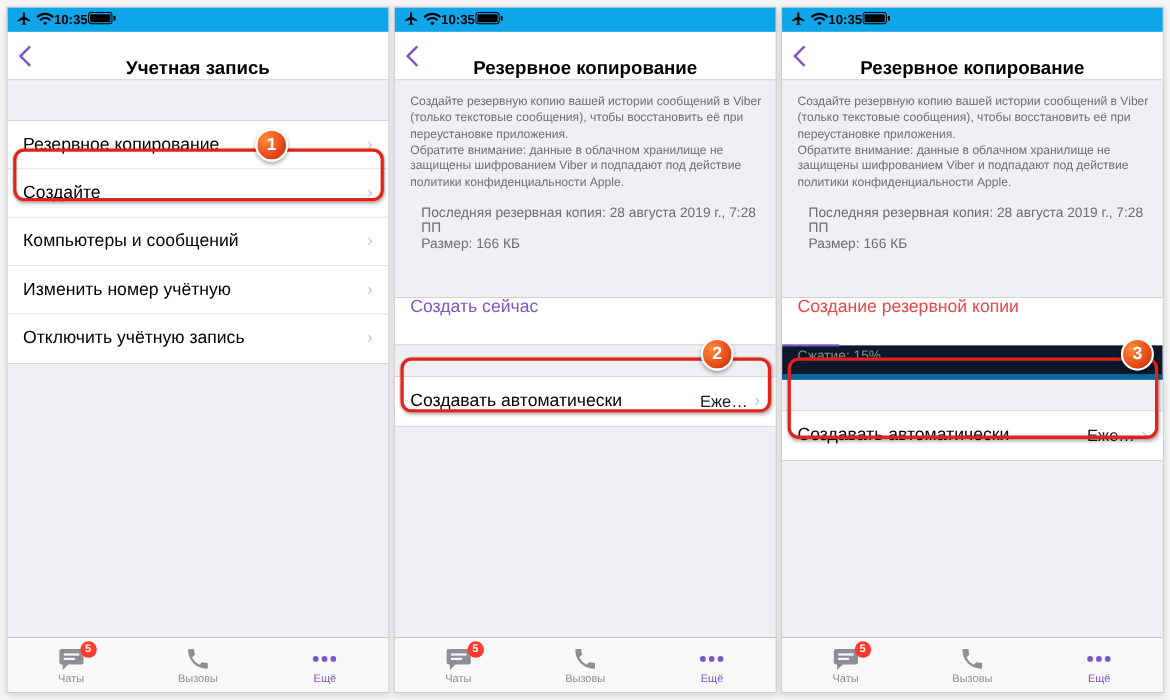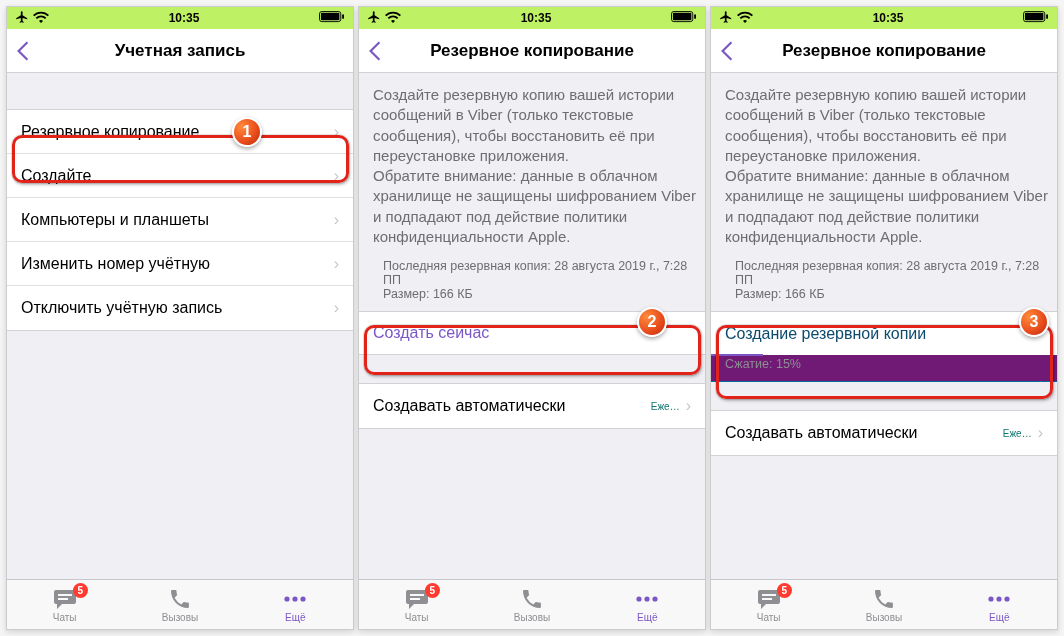--- a/index.html
+++ b/index.html
@@ -22,39 +22,39 @@
     background: #efeff4;
     border: 1px solid #ccc;
     box-shadow: 0 2px 6px rgba(0,0,0,0.15);
     display: flex;
     flex-direction: column;
     position: relative;
   }
   
   .status-bar {
     height: 22px;
-    background: #bef264;
+    background: #0ea5e9;
     display: flex;
     align-items: center;
-    justify-content: space-between;
+    justify-content: flex-start;
     padding: 0 8px;
     font-size: 12px;
     font-weight: 500;
     color: #000;
   }
   .status-left { display: flex; gap: 4px; align-items: center; }
   .status-time { font-weight: 600; }
   .status-right { display: flex; align-items: center; }
   
   .nav-header {
     height: 44px;
     background: #fff;
     border-bottom: 1px solid #d1d1d6;
     display: flex;
-    align-items: center;
+    align-items: flex-end;
     justify-content: center;
     position: relative;
   }
   .nav-back {
     position: absolute;
     left: 8px;
     top: 0;
     bottom: 0;
     display: flex;
     align-items: center;
@@ -83,54 +83,55 @@
     color: #000;
     position: relative;
     background: #fff;
   }
   .list-row:last-child { border-bottom: none; }
   .row-label { flex: 1; }
   .chevron {
     color: #c7c7cc;
     flex-shrink: 0;
   }
-  .row-value { color: #0f766e; margin-right: 6px; font-size: 10px;}
+  .row-value { color: #0f172a; margin-right: 6px; font-size: 15px;}
   .row-value-trunc { max-width: 60px; white-space: nowrap; overflow: hidden; text-overflow: ellipsis; }
   
   .info-block {
     padding: 12px 3px 6px 14px;
-    font-size: 15px;
+    font-size: 11px;
     color: #6d6d72;
     line-height: 1.35;
   }
   .info-meta {
     padding: 6px 14px 10px 24px;
     font-size: 12.5px;
     color: #6d6d72;
   }
   
   .action-row {
     background: #fff;
     border-top: 1px solid #d1d1d6;
     border-bottom: 1px solid #d1d1d6;
     min-height: 44px;
     display: flex;
-    align-items: center;
+    align-items: flex-start;
     padding: 0 14px;
     font-size: 16px;
     color: #7b57c6;
     font-weight: 400;
-  }
-  .action-row.busy { color: #0c4a6e; }
+    margin-top: 32px;
+  }
+  .action-row.busy { color: #ef4444; }
   .progress-label {
     padding: 2px 14px 10px 14px;
     font-size: 12.5px;
     color: #8e8e93;
-    background:#701a75;
-    border-bottom:1px solid #0369a1;
+    background:#0f172a;
+    border-bottom:5px solid #0369a1;
   }
   .prog-wrap { position:relative; }
   .prog-line{
     position:absolute; left:0; top:-1px; height:2px; width:15%; background:#7b57c6;
   }
   .sep { height: 28px; }
   
   .tab-bar {
     height: 50px;
     background: #f8f8f8;
@@ -224,21 +225,21 @@
       <div class="list-group">
         <div class="list-row">
           <span class="row-label">Резервное копирование</span>
           <span class="chevron">›</span>
         </div>
         <div class="list-row">
           <span class="row-label">Создайте</span>
           <span class="chevron">›</span>
         </div>
         <div class="list-row">
-          <span class="row-label">Компьютеры и планшеты</span>
+          <span class="row-label">Компьютеры и сообщений</span>
           <span class="chevron">›</span>
         </div>
         <div class="list-row">
           <span class="row-label">Изменить номер учётную</span>
           <span class="chevron">›</span>
         </div>
         <div class="list-row">
           <span class="row-label">Отключить учётную запись</span>
           <span class="chevron">›</span>
         </div>

